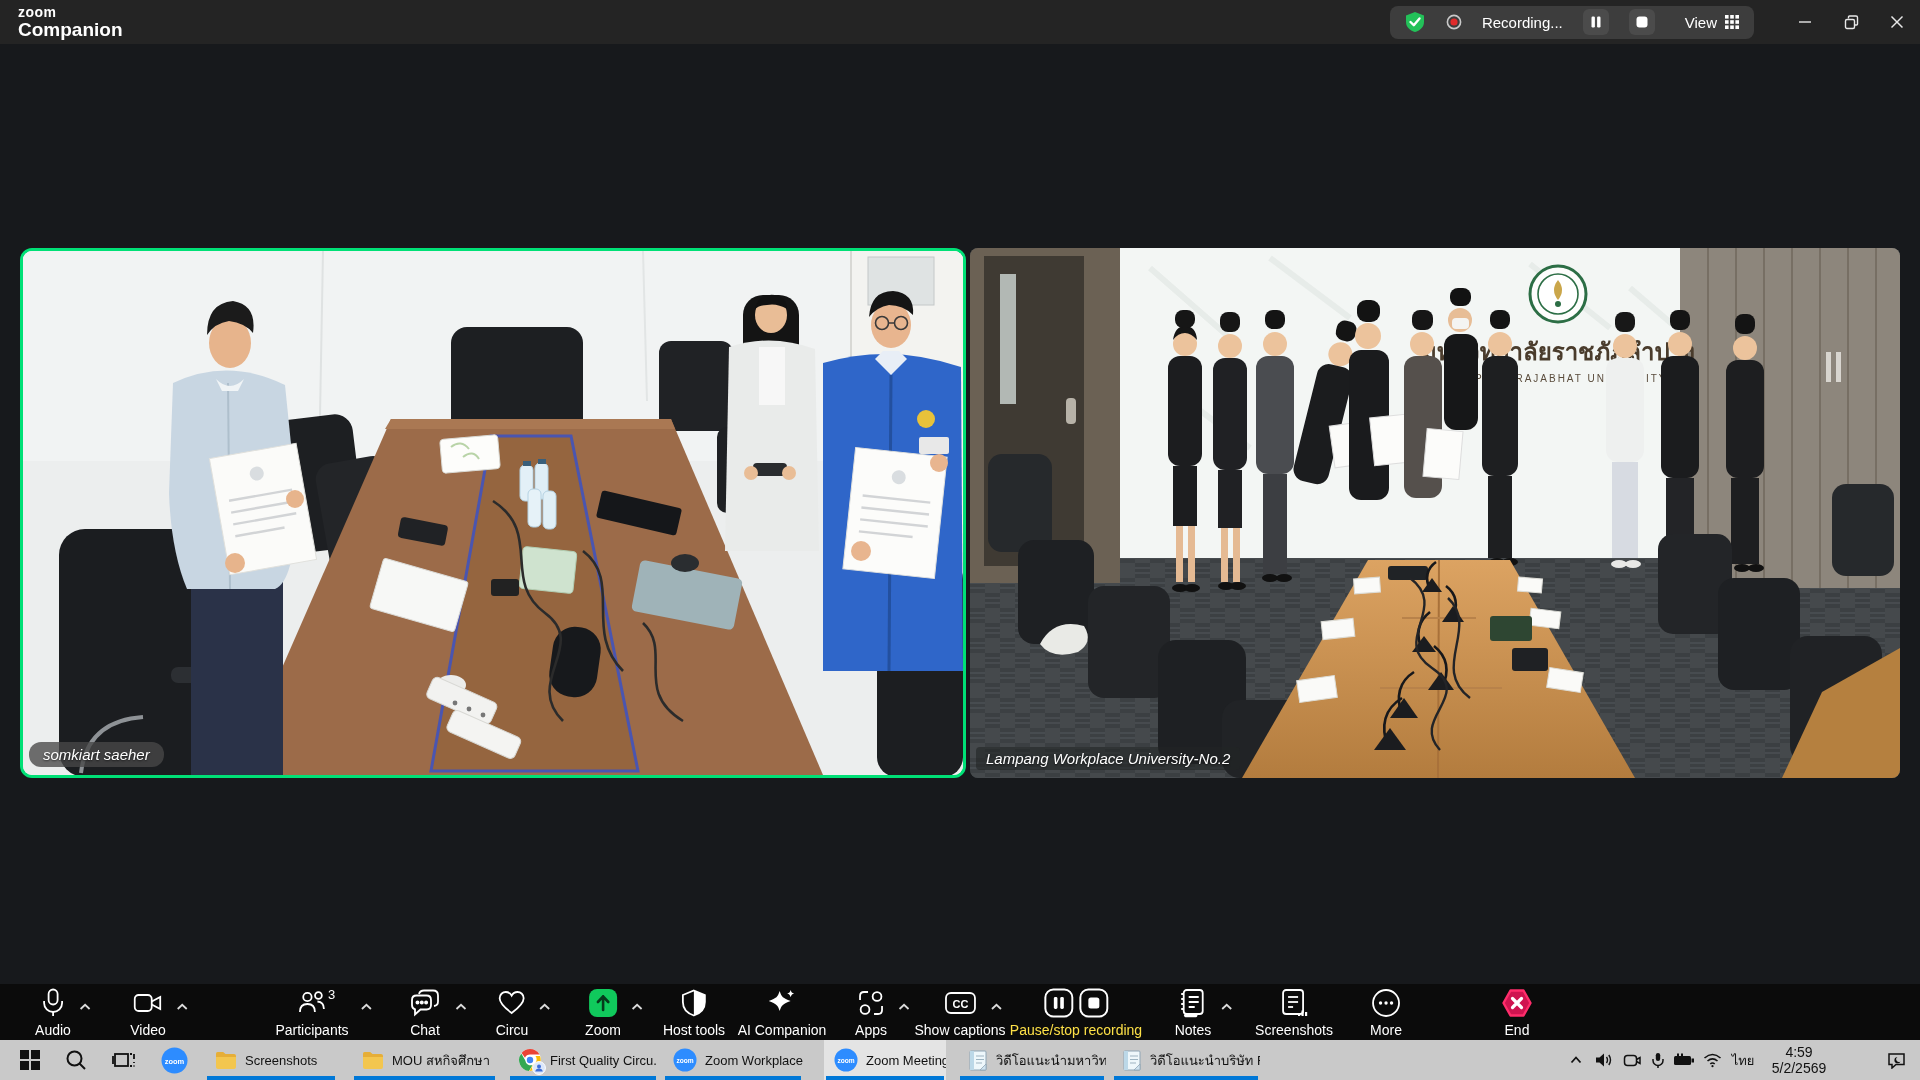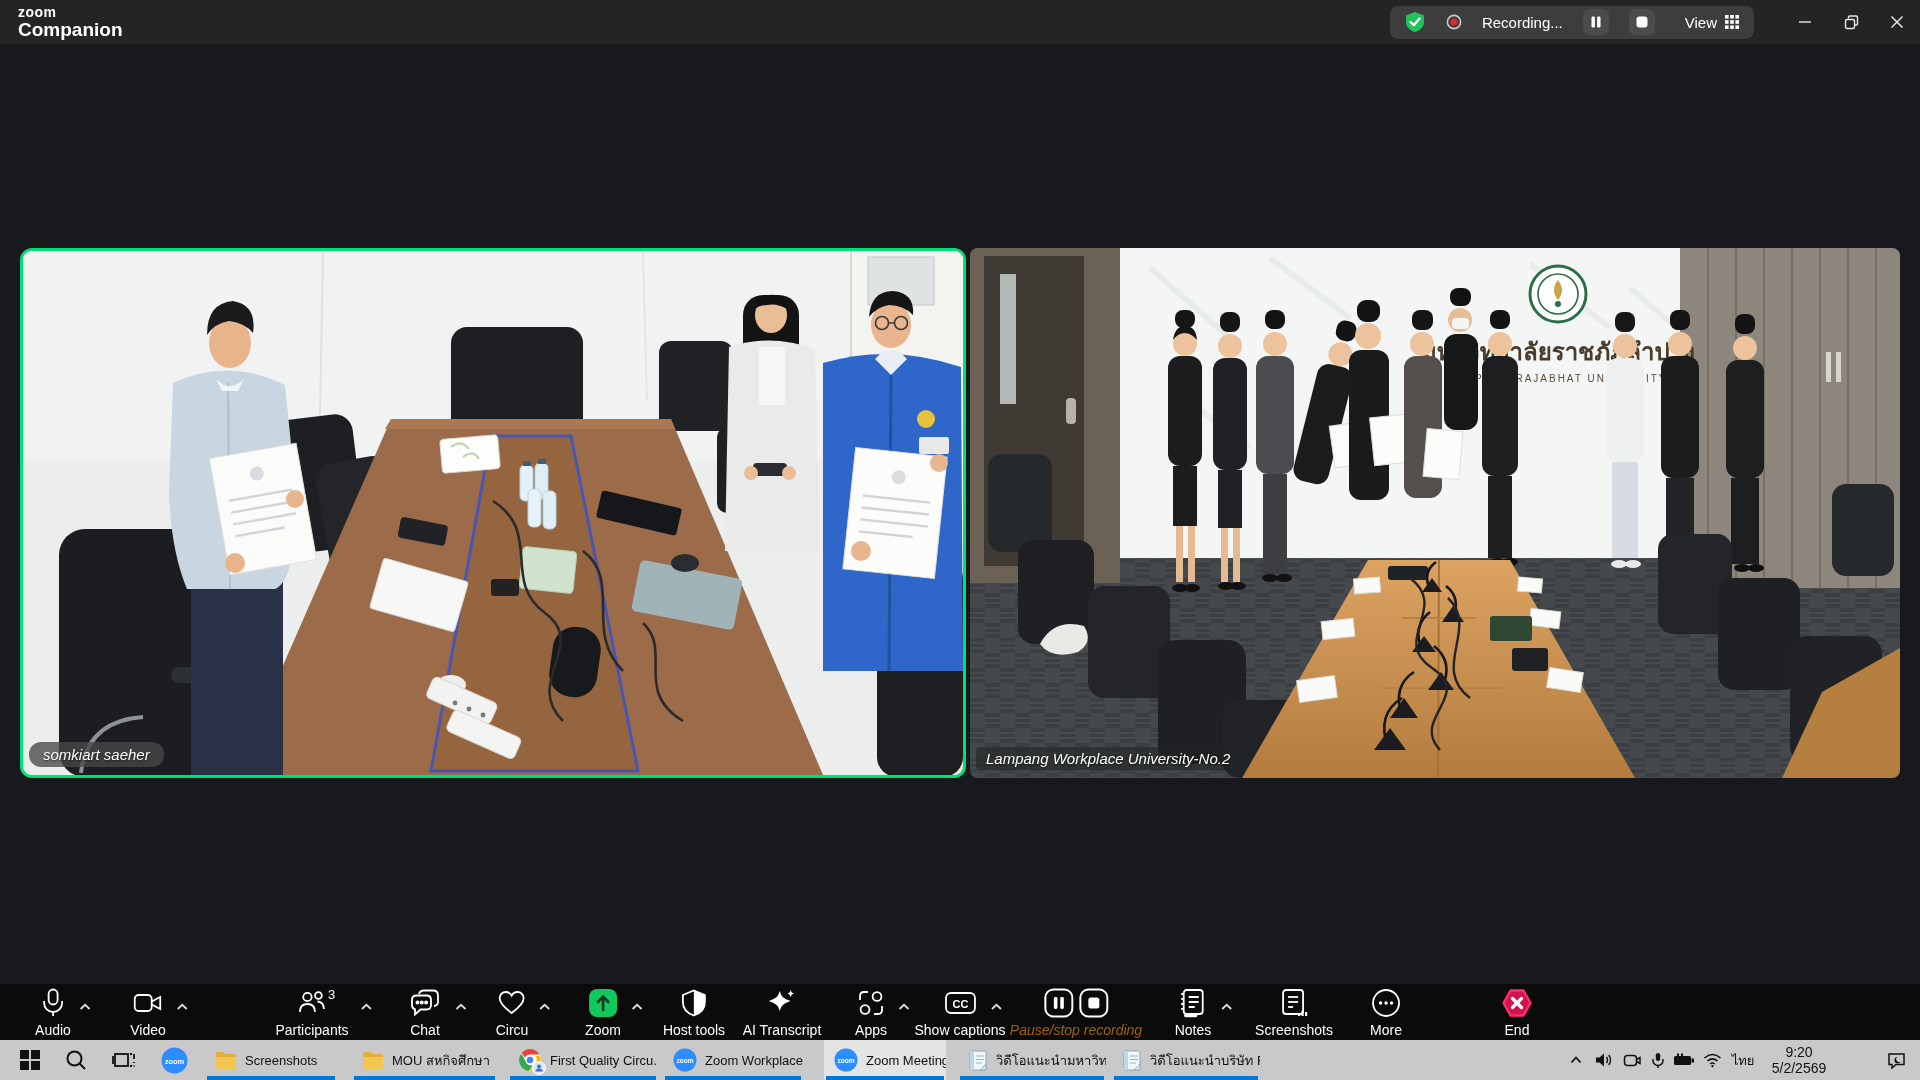--- a/index.html
+++ b/index.html
@@ -36,21 +36,21 @@
   .name-left { background:rgba(72,72,72,.78); border-radius:12px; padding:4px 14px; }
   .name-right { background:rgba(34,36,36,.6); border-radius:4px; padding:3px 10px; }
 
   
   .toolbar { position:absolute; top:984px; left:0; width:1920px; height:56px; background:#0b0b0b; }
   .tb-item { position:absolute; top:0; height:56px; transform:translateX(-50%);
              text-align:center; background:none; border:none; color:#fff; }
   .icon-wrap { position:relative; height:36px; display:flex; align-items:center;
                justify-content:center; }
   .tb-label { font-size:14px; line-height:16px; color:#fff; white-space:nowrap; }
-  .tb-label.muted { color:#a16207;font-style:italic; }
+  .tb-label.muted { color:#fde047; }
   .chev { position:absolute; top:13px; }
   .badge3 { position:absolute; top:1px; font-size:13px; color:#fff; }
 
   
   .taskbar { position:absolute; top:1040px; left:0; width:1920px; height:40px; background:#c9c9c9; }
   .tk-icon-btn { position:absolute; top:0; width:44px; height:40px; background:none; border:none;
                  display:flex; align-items:center; justify-content:center; }
   .tk-app { position:absolute; top:0; height:40px; background:none; border:none; display:flex;
             align-items:center; gap:8px; padding:0 10px; font-size:13px; color:#111;
             white-space:nowrap; overflow:hidden; }
@@ -556,21 +556,21 @@
 
     <button class="tb-item" style="left:782px">
       <div class="icon-wrap">
         <span>
           <svg width="30" height="30" viewBox="0 0 30 30" fill="#fff">
             <path d="M13,3 C15,9 16,10 24,13 C16,16 15,17 13,23 C11,17 10,16 2,13 C10,10 11,9 13,3 Z"></path>
             <path d="M24,2 C24.8,4.4 25.2,4.8 27.5,5.6 C25.2,6.4 24.8,6.8 24,9.2 C23.2,6.8 22.8,6.4 20.5,5.6 C22.8,4.8 23.2,4.4 24,2 Z"></path>
           </svg>
         </span>
       </div>
-      <div class="tb-label">AI Transcript</div>
+      <div class="tb-label">AI Companion</div>
     </button>
 
     <button class="tb-item" style="left:871px">
       <div class="icon-wrap">
         <span>
           <svg width="28" height="28" viewBox="0 0 28 28" fill="none" stroke="#fff" stroke-width="1.8">
             <path d="M3,11 V7 Q3,3 7,3 H11"></path>
             <circle cx="20" cy="7.5" r="4.4"></circle>
             <circle cx="8" cy="20.5" r="4.4"></circle>
             <path d="M25,17 V21 Q25,25 21,25 H17"></path>
@@ -848,21 +848,21 @@
         <path d="M1.5,5 q8,-7 16,0"></path>
           <path d="M4.5,8 q5,-4.4 10,0"></path>
           <path d="M7.3,11 q2.2,-2 4.4,0"></path>
         <circle cx="9.5" cy="13.2" r="1.1" fill="#111" stroke="none"></circle>
       </svg>
     </button>
     <button class="tray-item" style="left:1726px;width:34px;font-size:13px">
       <span>ไทย</span>
     </button>
     <button class="tray-item clock" style="left:1760px;width:78px">
-      <span>9:20</span>
+      <span>4:59</span>
       <span>5/2/2569</span>
     </button>
     <button class="tray-item" style="left:1876px;width:40px">
       <svg width="19" height="17" viewBox="0 0 19 17" fill="none" stroke="#111" stroke-width="1.5">
         <path d="M2,2 H17 V12.5 H9 L5,16 V12.5 H2 Z"></path>
         <path d="M13.5,9.5 a3.2,3.2 0 1 1 -3,-4.6 a2.5,2.5 0 0 0 3,4.6 Z" fill="#111" stroke="none"></path>
       </svg>
     </button>
   </div>
 </div>

